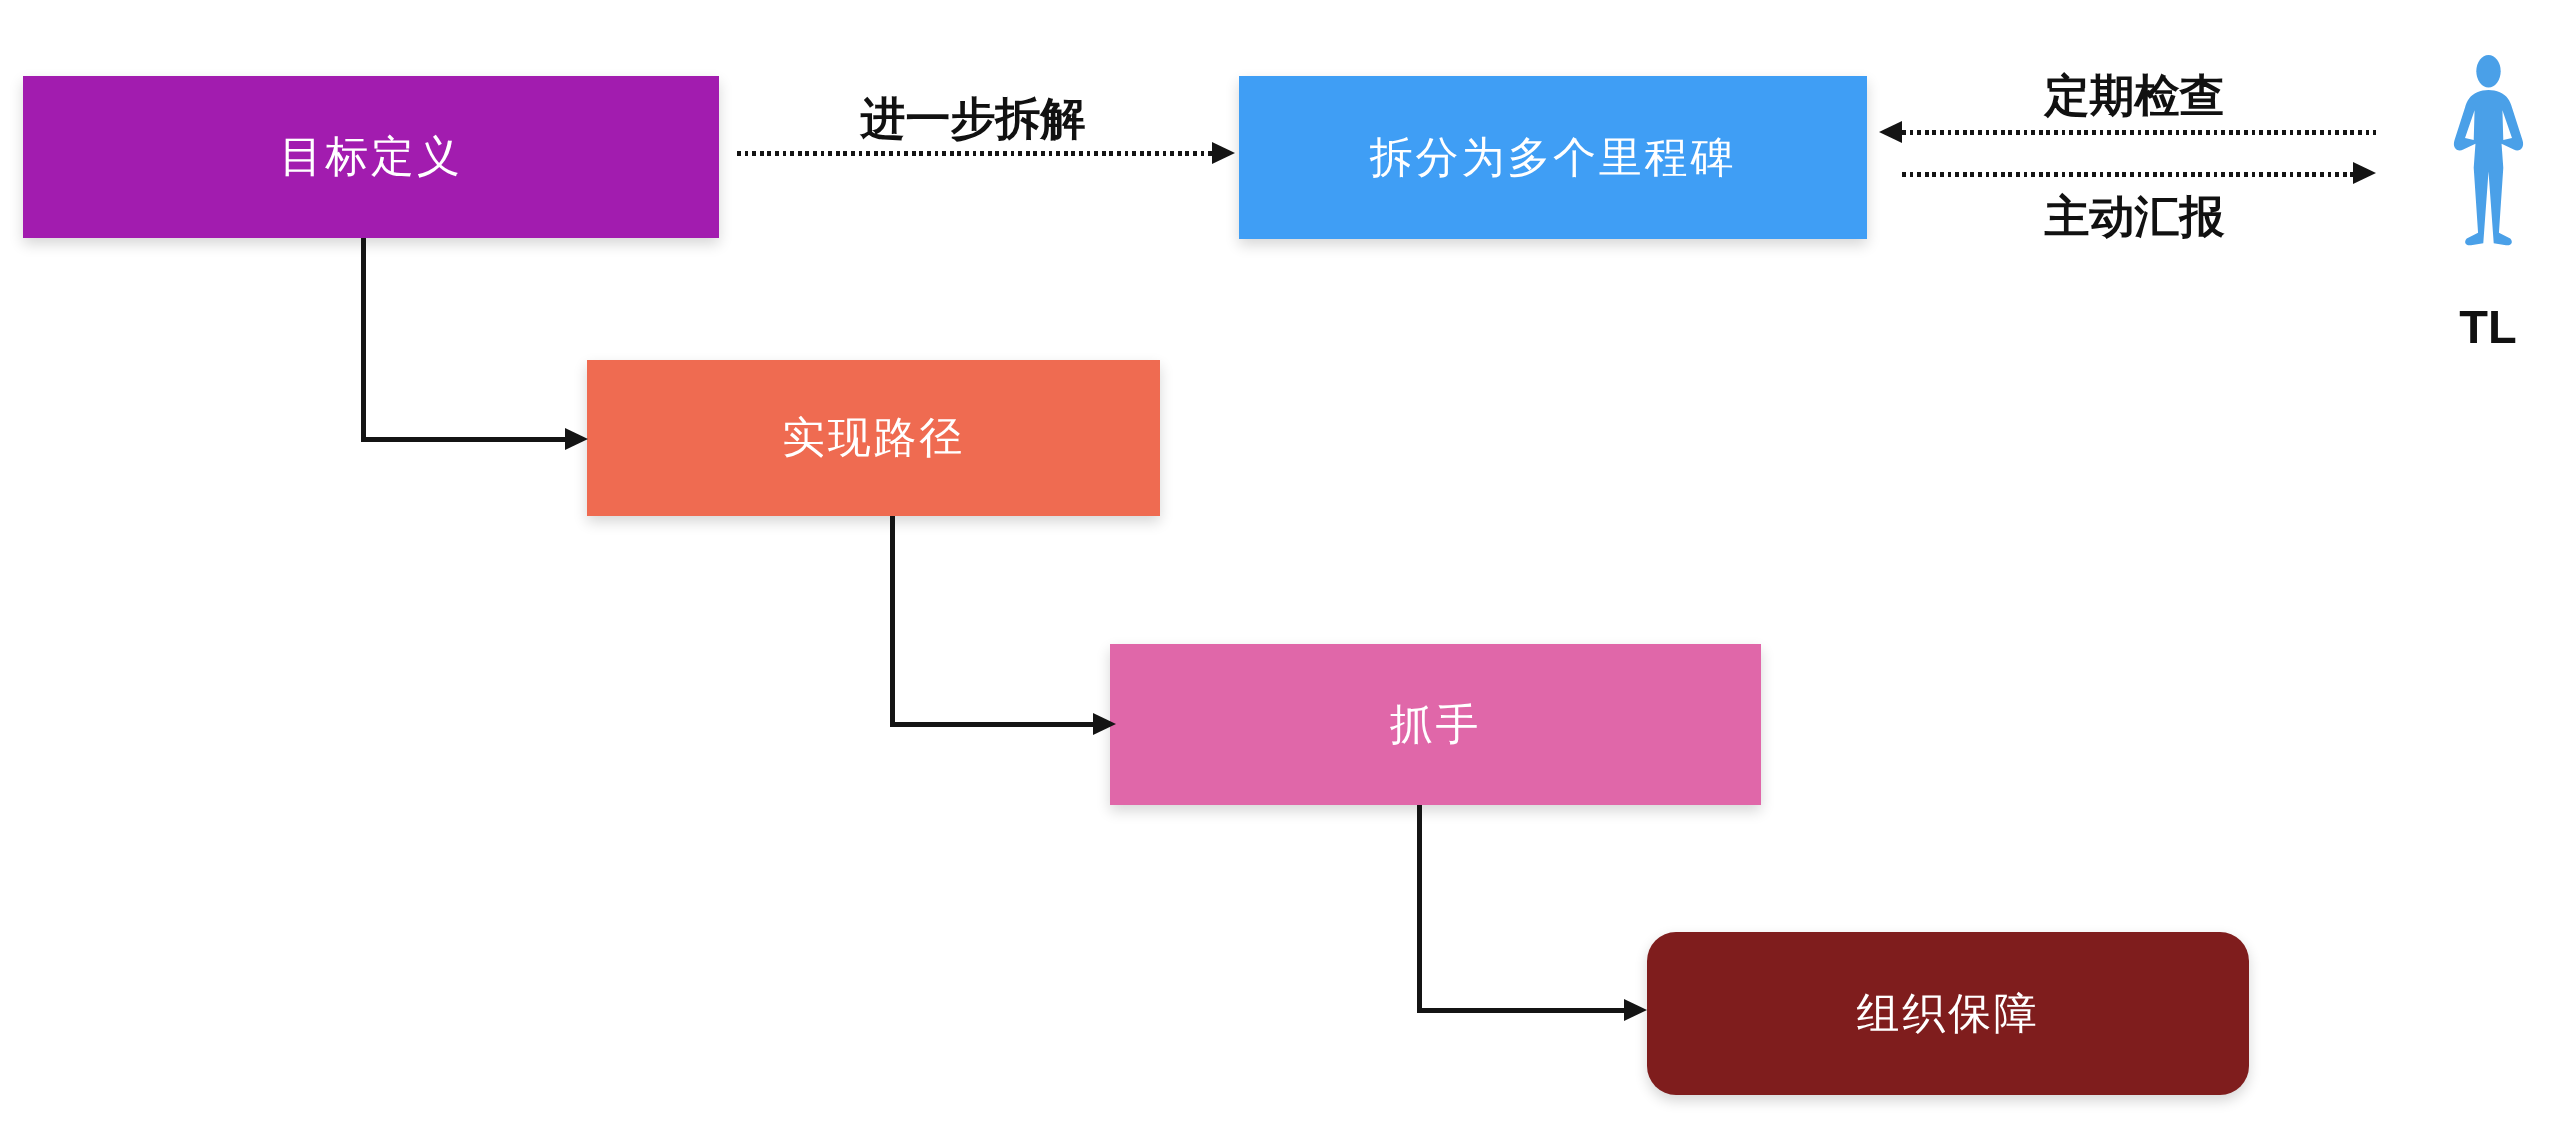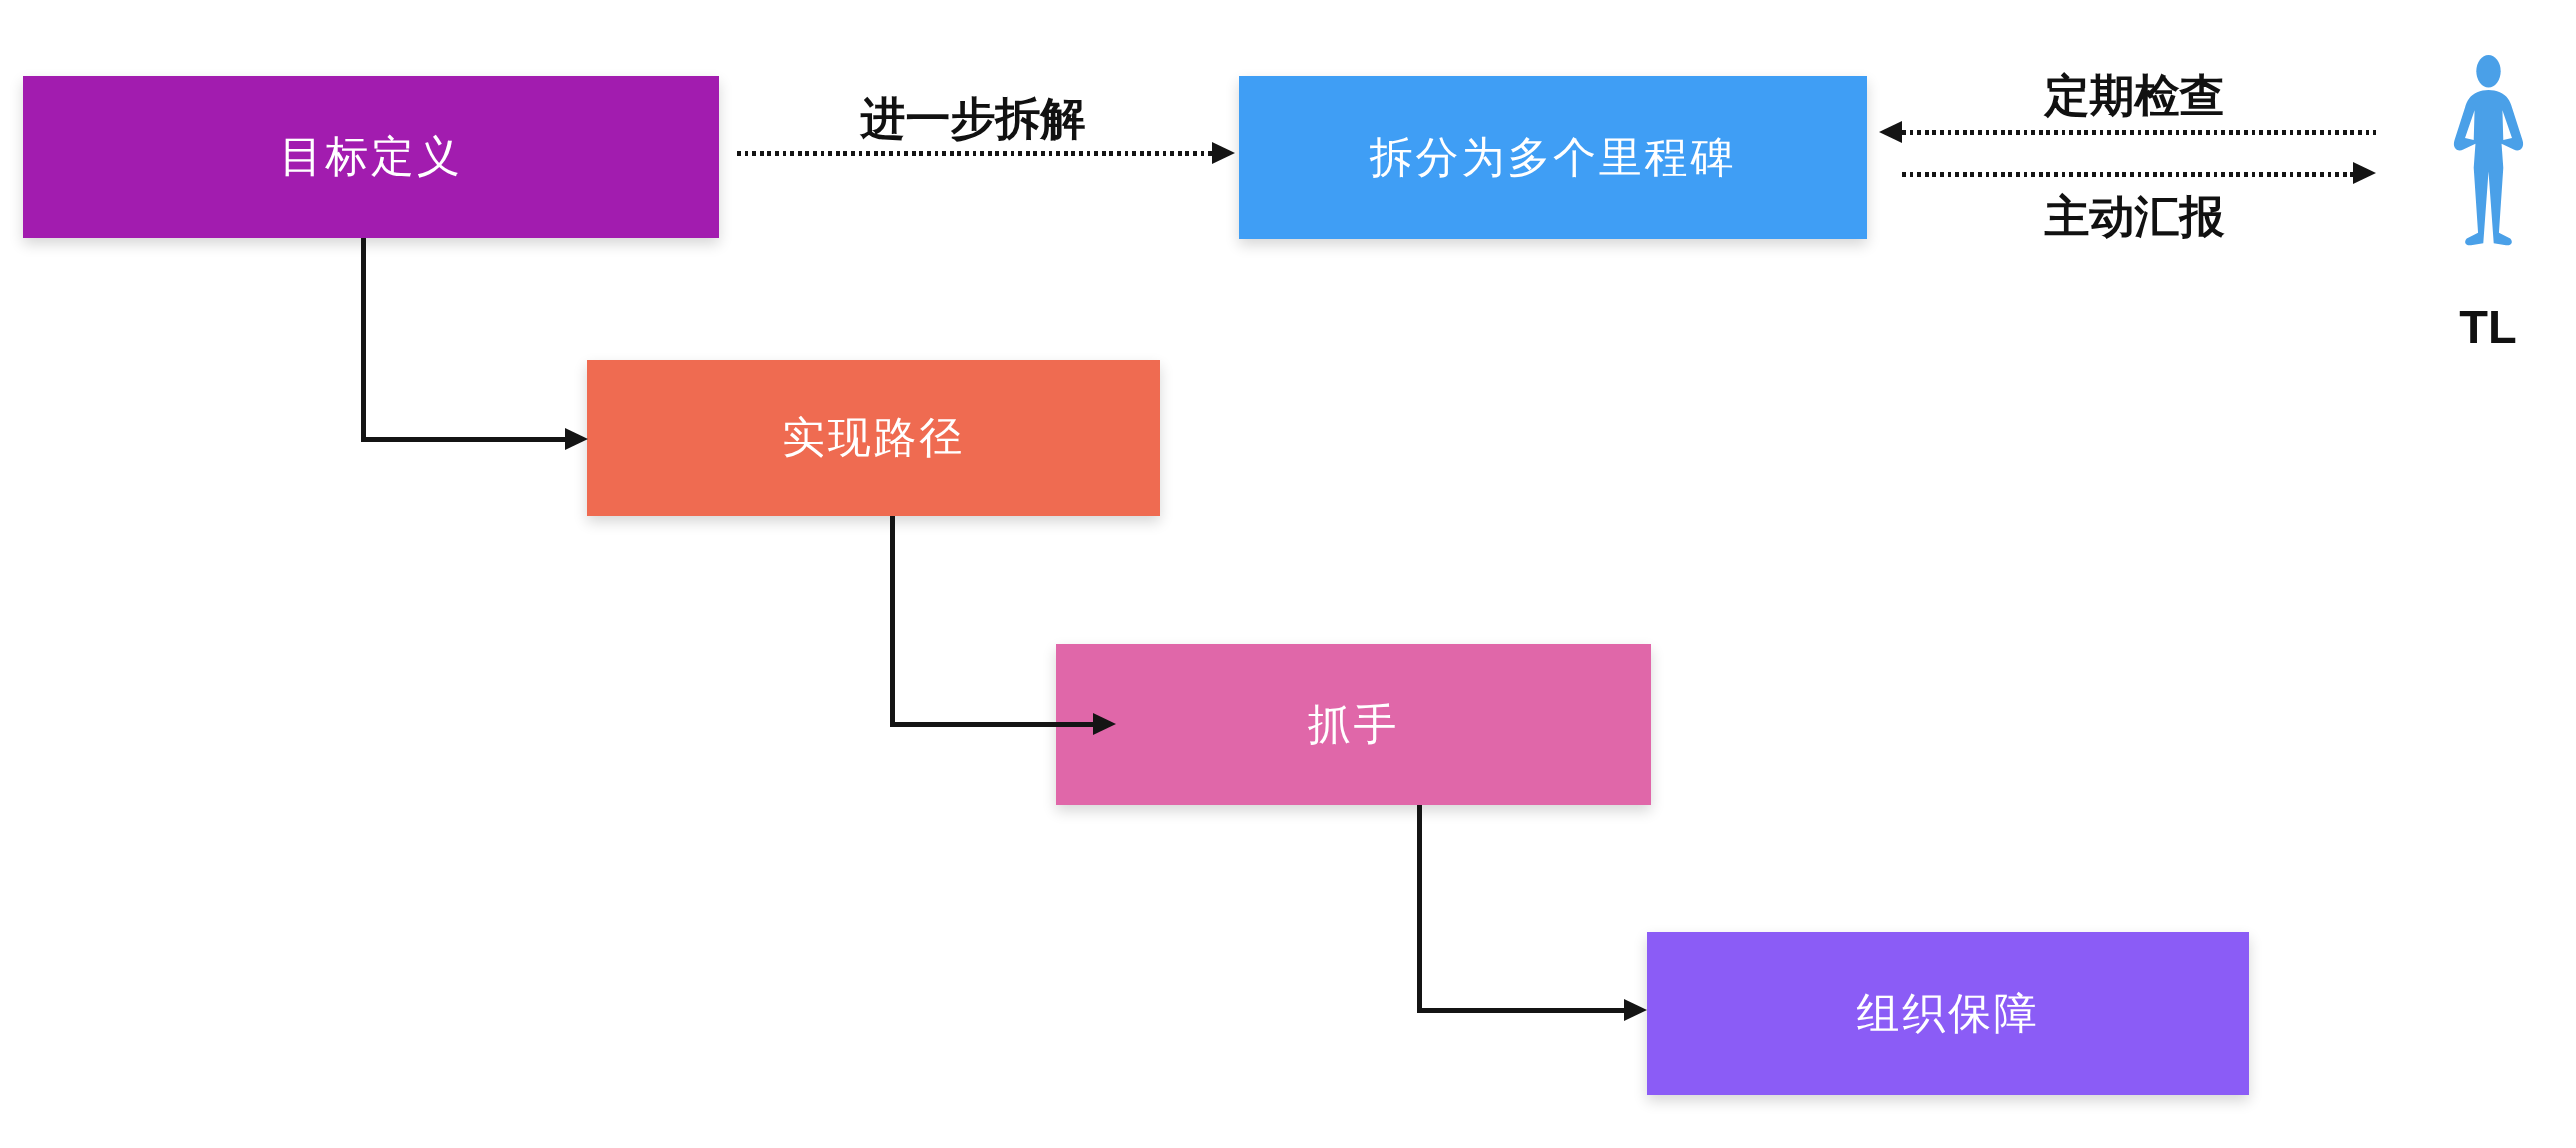--- a/index.html
+++ b/index.html
@@ -19,21 +19,21 @@
   .node-label{
     color:#ffffff;
     font-size:43px;
     font-weight:500;
     letter-spacing:2.8px;
     white-space:nowrap;
   }
   #node-goal      {left:23px;  top:76px;  width:696px; height:162px;}
   #node-milestones{left:1239px;top:76px;  width:628px; height:163px;}
   #node-path      {left:587px; top:360px; width:573px; height:156px;}
-  #node-grip      {left:1056px;top:644px; width:595px; height:161px;}
+  #node-grip      {left:1110px;top:644px; width:651px; height:161px;}
   #node-org       {left:1647px;top:932px; width:602px; height:163px;}
 
   
   .conn{position:absolute;background:#141414;}
   .conn-v{width:4.7px;}
   .conn-h{height:4.7px;}
   #c1v{left:361px; top:238px; height:201px;}
   #c1h{left:361px; top:437px; width:206px;}
   #c2v{left:890px; top:516px; height:210px;}
   #c2h{left:890px; top:722px; width:204px;}
@@ -104,21 +104,21 @@
   </div>
 
   <div class="node" id="node-path" style="background-color: rgb(239, 107, 81);">
     <span class="node-label">实现路径</span>
   </div>
 
   <div class="node" id="node-grip" style="background-color: rgb(224, 103, 169);">
     <span class="node-label">抓手</span>
   </div>
 
-  <div class="node" id="node-org" style="background-color: #8b5cf6;">
+  <div class="node" id="node-org" style="background-color: #7f1d1d; border-radius: 29px;">
     <span class="node-label">组织保障</span>
   </div>
 
   <div class="conn conn-v" id="c1v"></div>
   <div class="conn conn-h" id="c1h"></div>
   <div class="arrow-right" id="c1a"></div>
 
   <div class="conn conn-v" id="c2v"></div>
   <div class="conn conn-h" id="c2h"></div>
   <div class="arrow-right" id="c2a"></div>

